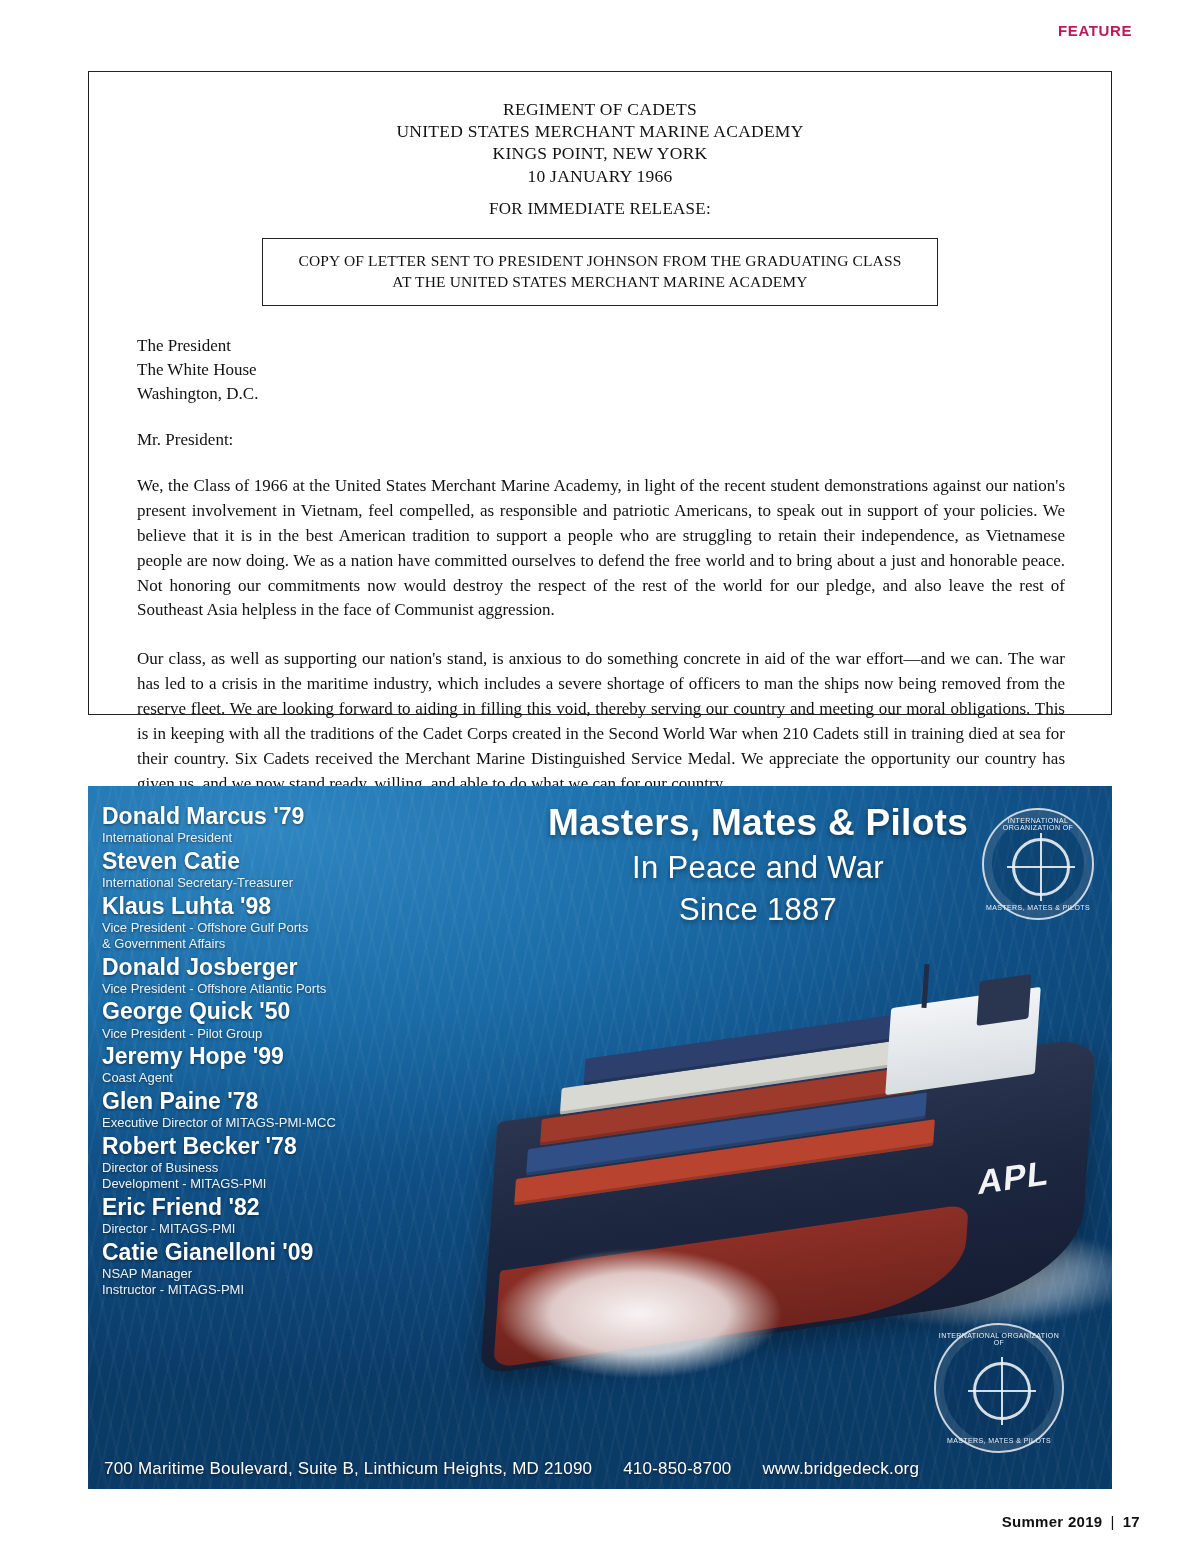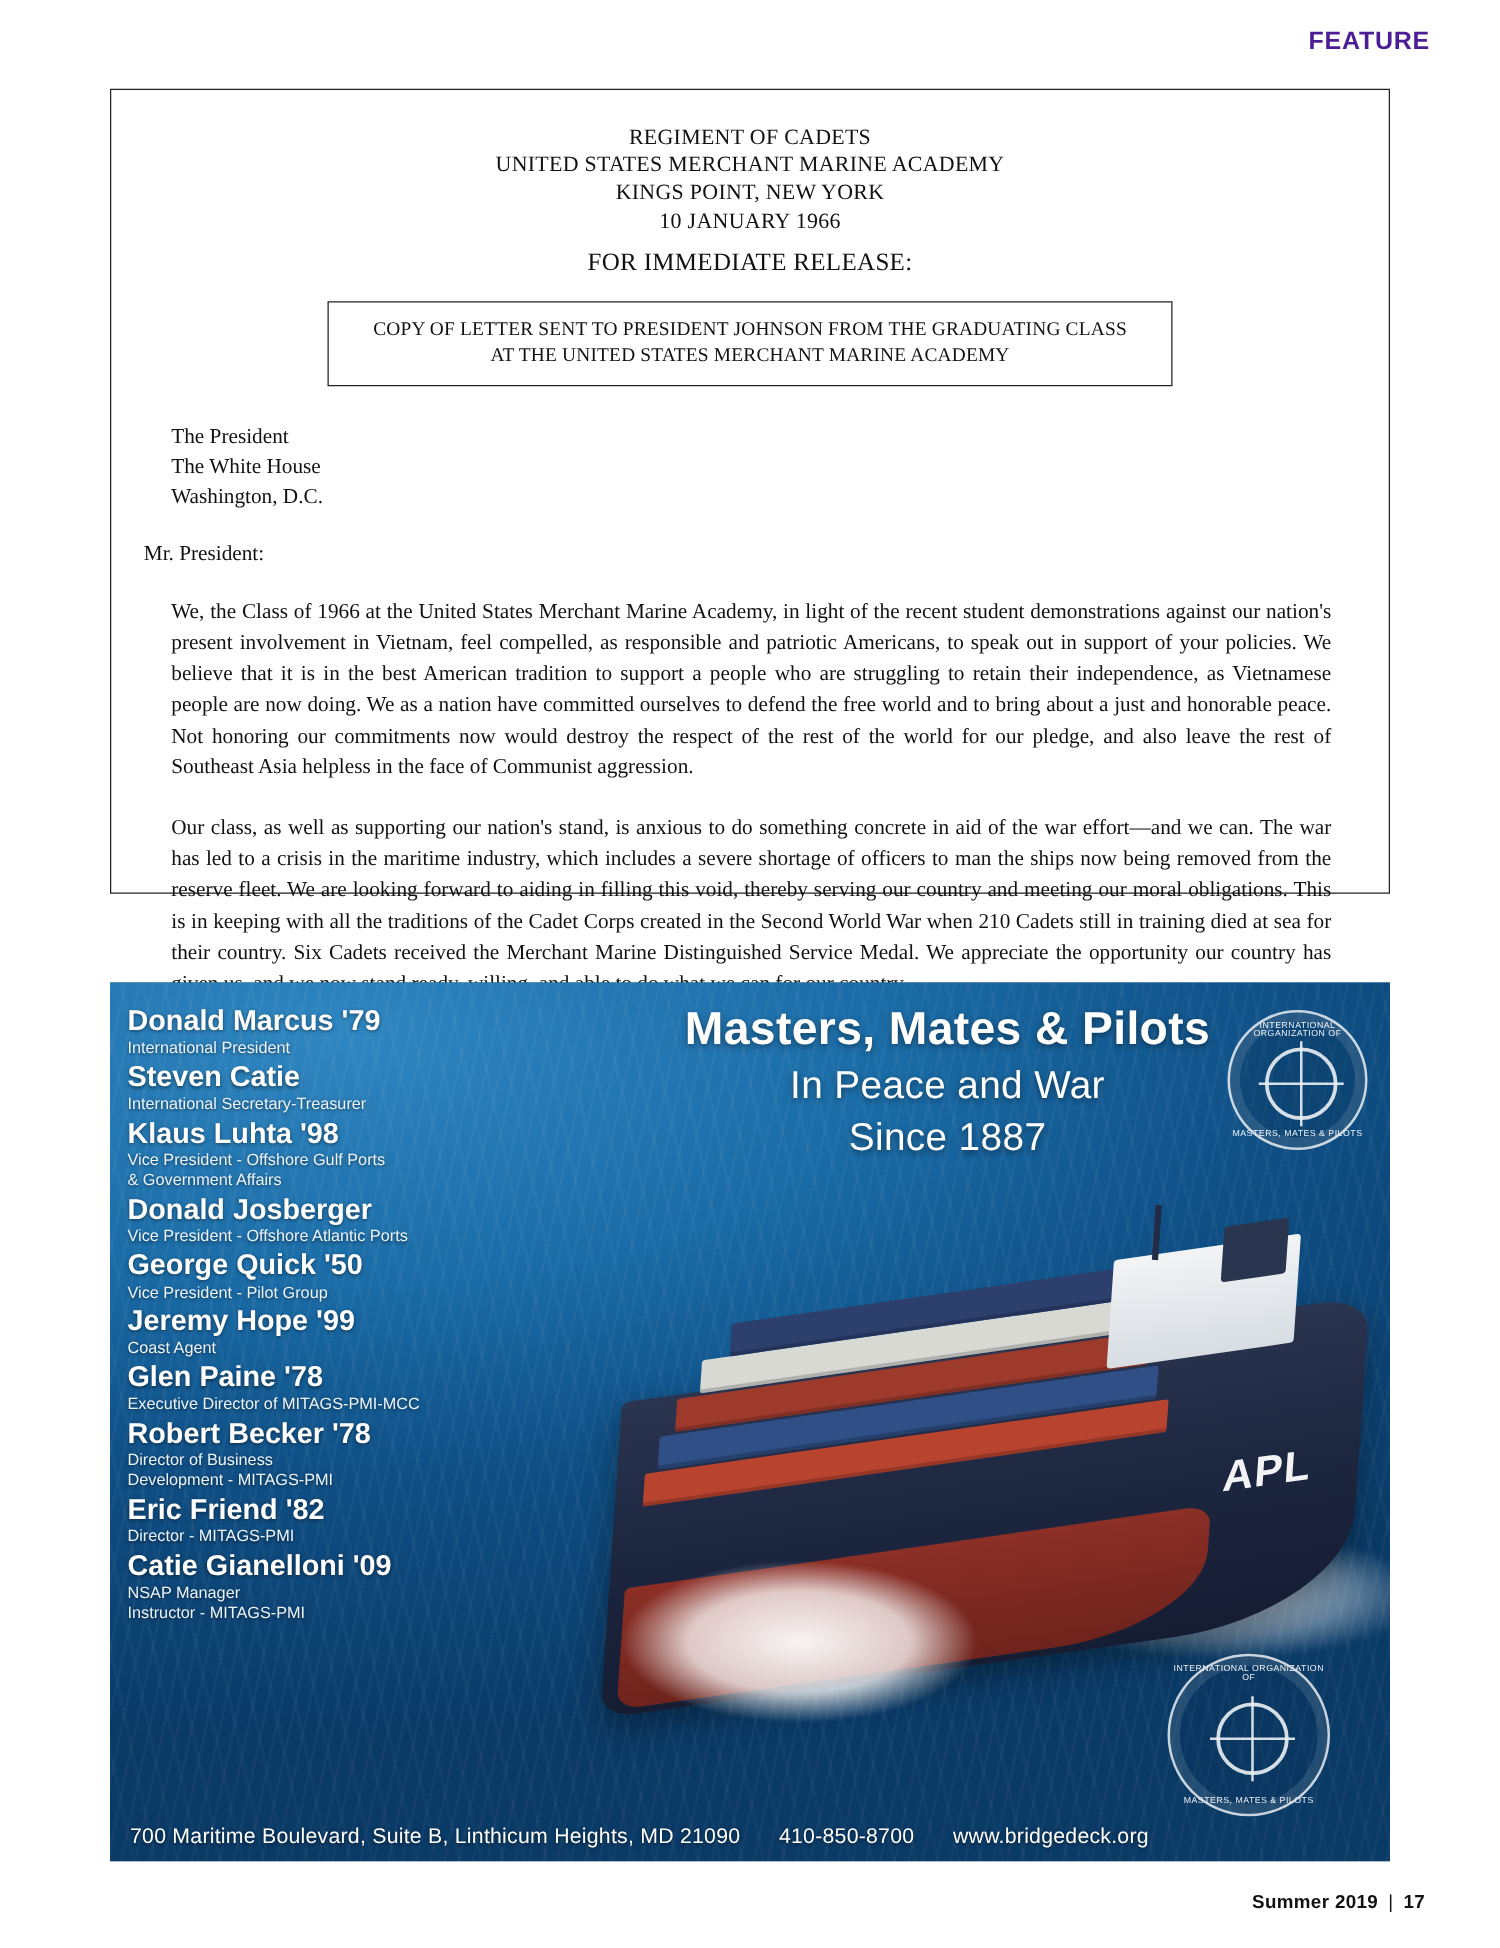--- a/index.html
+++ b/index.html
@@ -17,26 +17,26 @@
   }
   .page {
     position: absolute;
     inset: 0;
   }
 
   
   .running-head {
     position: absolute;
     top: 22px;
-    right: 56px;
+    right: 68px;
     font-family: "Liberation Sans", sans-serif;
     font-weight: bold;
-    font-size: 20px;
+    font-size: 15px;
     letter-spacing: 0.6px;
-    color: #4c1d95;
+    color: #be185d;
   }
 
   
   .letter-box {
     position: absolute;
     left: 88px;
     top: 71px;
     width: 1024px;
     height: 644px;
     border: 1px solid #222;
@@ -48,21 +48,21 @@
   }
   .letter-head {
     text-align: center;
     font-size: 17.5px;
     line-height: 1.27;
     letter-spacing: 0.25px;
   }
   .letter-head div { white-space: nowrap; }
   .release-line {
     text-align: center;
-    font-size: 20px;
+    font-size: 17px;
     margin-top: 12px;
     letter-spacing: 0.25px;
   }
   .copy-box {
     margin: 19px auto 0 auto;
     width: 676px;
     border: 1px solid #222;
     box-sizing: border-box;
     padding: 11px 10px 12px 10px;
     text-align: center;
@@ -71,20 +71,21 @@
     letter-spacing: 0.15px;
   }
   .addr {
     margin-top: 28px;
     margin-left: 22px;
     font-size: 17px;
     line-height: 1.42;
   }
   .salutation {
     margin-top: 24px;
+    margin-left: 22px;
     font-size: 17px;
   }
   .body-par {
     margin-top: 24px;
     margin-left: 22px;
     margin-right: 20px;
     font-size: 17px;
     line-height: 1.465;
     text-align: justify;
   }

